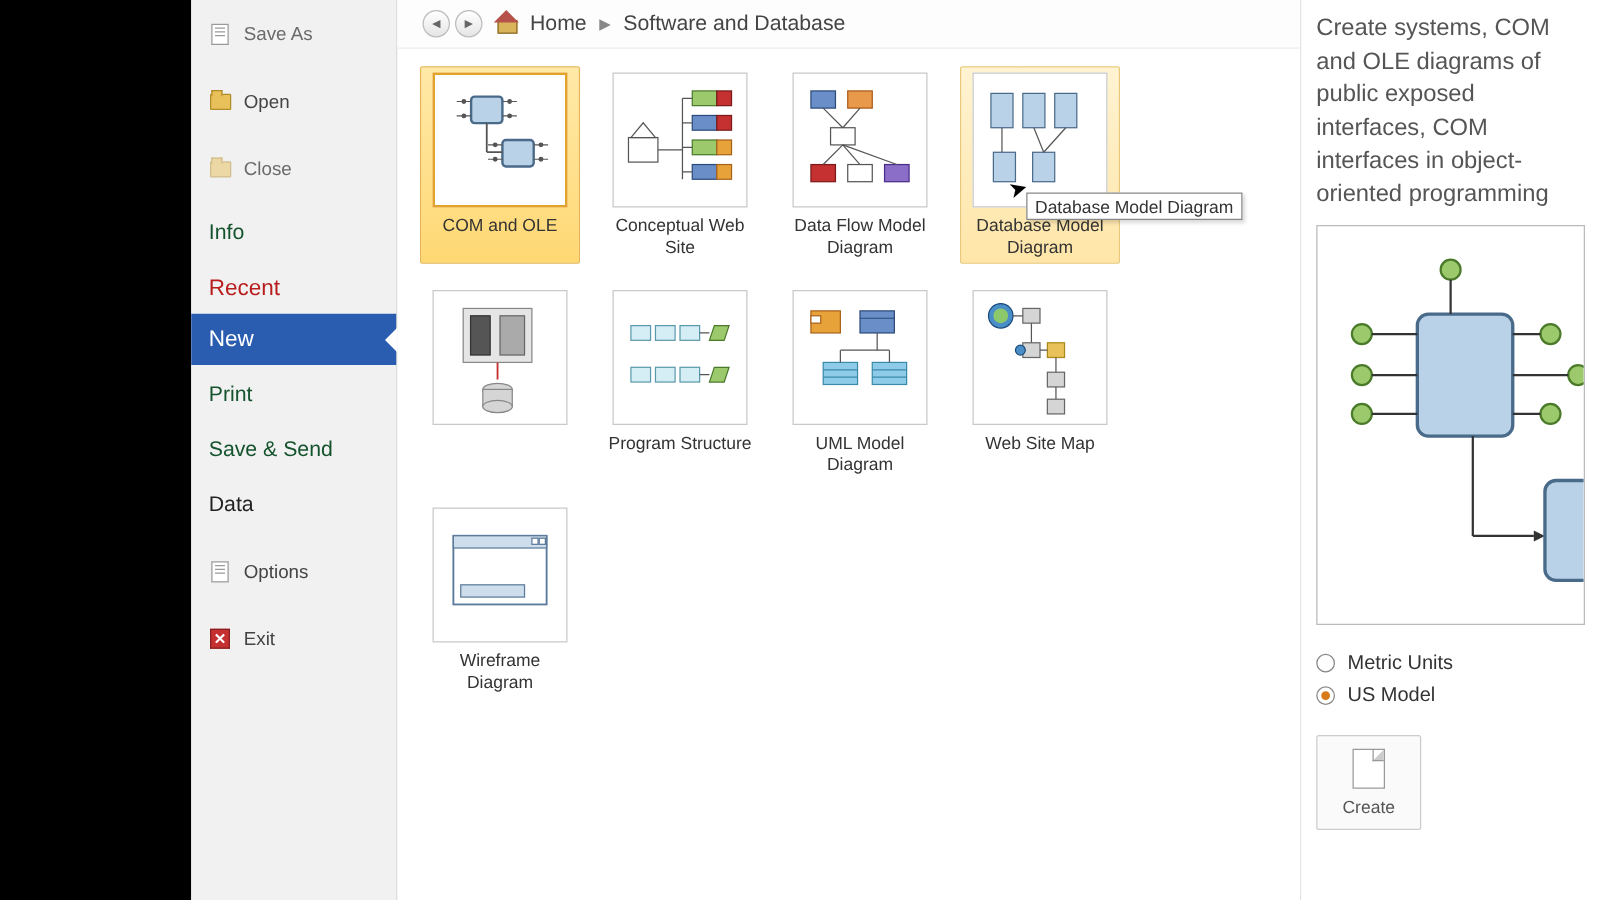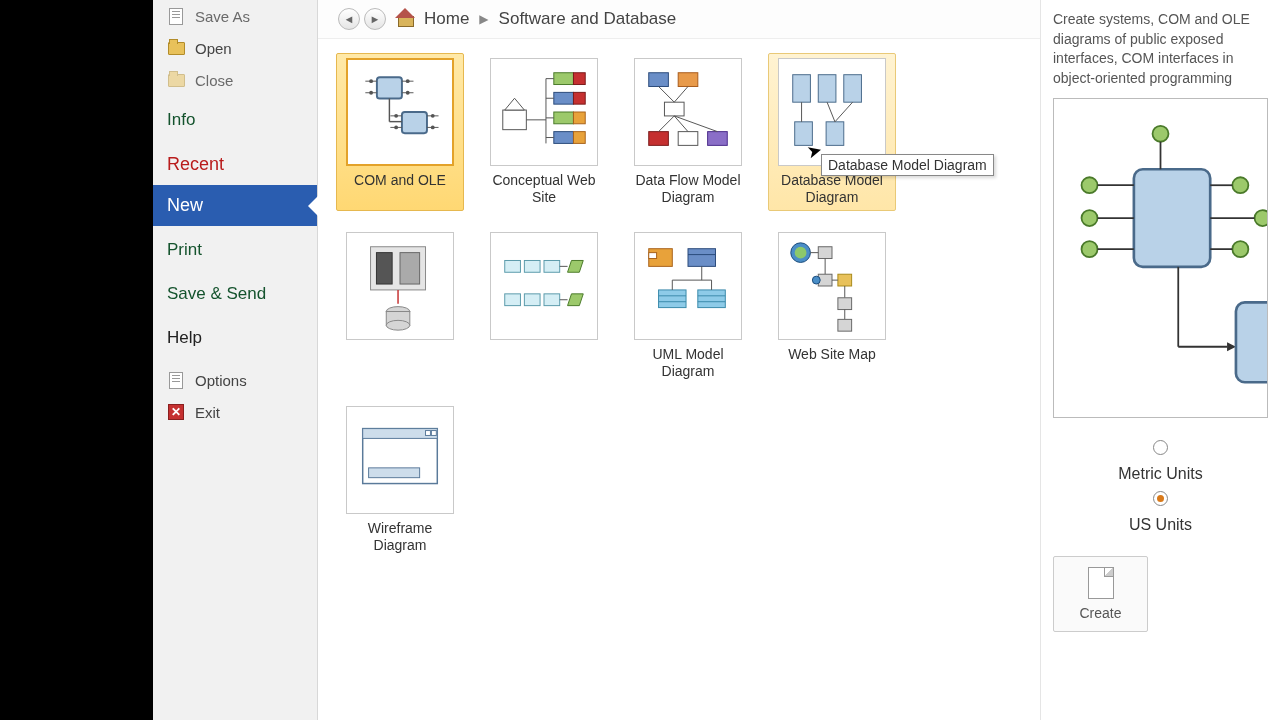--- a/index.html
+++ b/index.html
@@ -2,21 +2,21 @@
 <html><head>
 <meta charset="utf-8">
 <style>
 * { margin:0; padding:0; box-sizing:border-box; font-family:"Segoe UI", Tahoma, sans-serif; }
 body { width:1280px; height:720px; overflow:hidden; display:flex; }
 
 .black-bar { width:153px; background:#000; flex-shrink:0; }
 
 .sidebar { width:165px; background:#f1f1f1; display:flex; flex-direction:column; padding-top:0; border-right:1px solid #d8d8d8; }
 
-.side-item { display:flex; align-items:center; padding:7px 14px; font-size:15px; color:#6a6a6a; cursor:pointer; gap:10px; }
+.side-item { display:flex; align-items:center; padding:18px 14px; font-size:15px; color:#6a6a6a; cursor:pointer; gap:10px; }
 .side-item.dark { color:#444; }
 .side-item.selected { background:linear-gradient(#2a5db0,#2a5db0); color:#fff; position:relative; padding:10px 14px; }
 .side-item.selected::after { content:""; position:absolute; right:-1px; top:50%; transform:translateY(-50%); border:10px solid transparent; border-right-color:#fff; }
 .side-section { padding:14px 14px 10px; font-size:17px; color:#14532d; }
 .side-icon { width:18px; height:18px; display:inline-flex; align-items:center; justify-content:center; }
 .folder-ic { width:17px; height:13px; background:#e8c15a; border:1px solid #b28c2a; border-radius:1px; position:relative; }
 .folder-ic::before { content:""; position:absolute; top:-4px; left:0; width:7px; height:4px; background:#e8c15a; border:1px solid #b28c2a; border-bottom:none; }
 .x-icon { width:16px; height:16px; background:#c53030; color:#fff; font-size:12px; display:flex; align-items:center; justify-content:center; font-weight:bold; border:1px solid #8a1f1f; }
 .doc-icon { width:14px; height:17px; background:#fff; border:1px solid #999; position:relative; }
 .doc-icon::after { content:""; position:absolute; top:2px; left:2px; right:2px; height:1px; background:#999; box-shadow:0 3px 0 #999, 0 6px 0 #999; }
@@ -37,26 +37,26 @@
 .tpl.selected { background:linear-gradient(#ffe9a8,#ffd873); border:1px solid #e6b84f;align-items:center; }
 .tpl.hover { background:linear-gradient(#fff3d2,#ffe6a8); border:1px solid #e9c977; }
 .thumb { width:108px; height:108px; background:#fff; border:1px solid #c9c9c9; display:flex; align-items:center; justify-content:center; position:relative; overflow:hidden; }
 .tpl.selected .thumb { border:2px solid #e3a22a; }
 .tpl-label { margin-top:6px; text-align:center; font-size:14px; color:#333; line-height:1.2; min-height:34px; }
 
 .tooltip { position:absolute; top:100px; left:52px; background:#fff; border:1px solid #888; padding:2px 6px; font-size:14px; color:#333; white-space:nowrap; z-index:10; box-shadow:2px 2px 3px rgba(0,0,0,0.15); }
 .cursor { position:absolute; top:86px; left:38px; font-size:18px; color:#000; z-index:11; transform:rotate(-15deg); }
 
 .detail { width:240px; padding:10px 12px 0 12px; border-left:1px solid #e5e5e5; font-size:14px; color:#555; overflow:hidden; }
-.detail-desc { font-size:14px; line-height:1.4; margin-bottom:10px; color:#555; }
+.detail-desc { font-size:19px; line-height:1.4; margin-bottom:10px; color:#555; }
 .preview { border:1px solid #bbb; height:320px; background:#fff; margin-bottom:18px; position:relative; overflow:hidden; }
-.radio-row { display:flex; align-items:center; gap:10px; padding:4px 0; font-size:16px; color:#333;flex-direction:column; }
+.radio-row { display:flex; align-items:center; gap:10px; padding:4px 0; font-size:16px; color:#333; }
 .radio { width:15px; height:15px; border-radius:50%; border:1px solid #888; display:inline-flex; align-items:center; justify-content:center; }
 .radio.on::after { content:""; width:7px; height:7px; border-radius:50%; background:#d97a1a; }
-.create-btn { margin-top:18px; width:95px; border:1px solid #ccc; background:#fafafa; padding:10px 6px; display:flex; flex-direction:column; align-items:center; gap:6px; cursor:pointer; border-radius:2px; }
+.create-btn { margin-top:18px; width:84px; border:1px solid #ccc; background:#fafafa; padding:10px 6px; display:flex; flex-direction:column; align-items:center; gap:6px; cursor:pointer; border-radius:2px; }
 .page-ic { width:26px; height:32px; background:#fff; border:1px solid #999; position:relative; }
 .page-ic::after { content:""; position:absolute; top:0; right:0; width:8px; height:8px; background:linear-gradient(135deg,#fff 50%,#ccc 50%); border-left:1px solid #999; border-bottom:1px solid #999; }
 svg.art { width:100%; height:100%; }
 </style>
 </head>
 <body>
 
 <div class="black-bar"></div>
 
 <div class="sidebar">
@@ -78,21 +78,21 @@
       </span>
     <span>Close</span>
   </div>
   <div class="side-section"><span>Info</span></div>
   <div class="side-section black" style="font-size:18px;color:#b91c1c"><span>Recent</span></div>
   <div class="side-item selected">
     <span style="font-size:18px">New</span>
   </div>
   <div class="side-section"><span>Print</span></div>
   <div class="side-section"><span>Save &amp; Send</span></div>
-  <div class="side-section black" style="color:#222"><span>Help</span></div>
+  <div class="side-section black" style="color:#222"><span>Data</span></div>
   <div class="side-item dark" style="margin-top:6px">
     <span class="side-icon">
         <span class="doc-icon"></span>
       </span>
     <span>Options</span>
   </div>
   <div class="side-item dark">
     <span class="side-icon">
         <span class="x-icon">✕</span>
       </span>
@@ -227,20 +227,21 @@
             <rect x="54" y="28" width="16" height="12" fill="#d5eef5" stroke="#5a9aaa"></rect>
             <polygon points="82,28 94,28 90,40 78,40" fill="#9cc96b" stroke="#4a7a2a"></polygon>
             <line x1="70" y1="34" x2="78" y2="34" stroke="#555"></line>
             <rect x="14" y="62" width="16" height="12" fill="#d5eef5" stroke="#5a9aaa"></rect>
             <rect x="34" y="62" width="16" height="12" fill="#d5eef5" stroke="#5a9aaa"></rect>
             <rect x="54" y="62" width="16" height="12" fill="#d5eef5" stroke="#5a9aaa"></rect>
             <polygon points="82,62 94,62 90,74 78,74" fill="#9cc96b" stroke="#4a7a2a"></polygon>
             <line x1="70" y1="68" x2="78" y2="68" stroke="#555"></line>
           </svg>
         </div>
+        <div class="tpl-label">Program Structure</div>
       </div>
 
       <div class="tpl">
         <div class="thumb">
           <svg class="art" viewBox="0 0 108 108">
             <rect x="14" y="16" width="24" height="18" fill="#e8a23a" stroke="#a8621a"></rect>
             <rect x="14" y="20" width="8" height="6" fill="#fff" stroke="#a8621a"></rect>
             <rect x="54" y="16" width="28" height="18" fill="#6a8ec7" stroke="#2a4a7a"></rect>
             <line x1="54" y1="22" x2="82" y2="22" stroke="#2a4a7a"></line>
             <rect x="24" y="58" width="28" height="18" fill="#8ecbe8" stroke="#3a8aaa"></rect>
@@ -320,19 +321,19 @@
       <polygon points="195,255 205,260 195,265" fill="#333"></polygon>
       <rect x="205" y="210" width="60" height="90" rx="10" fill="#b9d2e8" stroke="#4a6a8a" stroke-width="3"></rect>
     </svg>
   </div>
   <div class="radio-row">
     <span class="radio"></span>
     <span>Metric Units</span>
   </div>
   <div class="radio-row">
     <span class="radio on"></span>
-    <span>US Units</span>
+    <span>US Model</span>
   </div>
   <div class="create-btn">
     <span class="page-ic"></span>
     <span>Create</span>
   </div>
 </div>
 
 </body></html>

